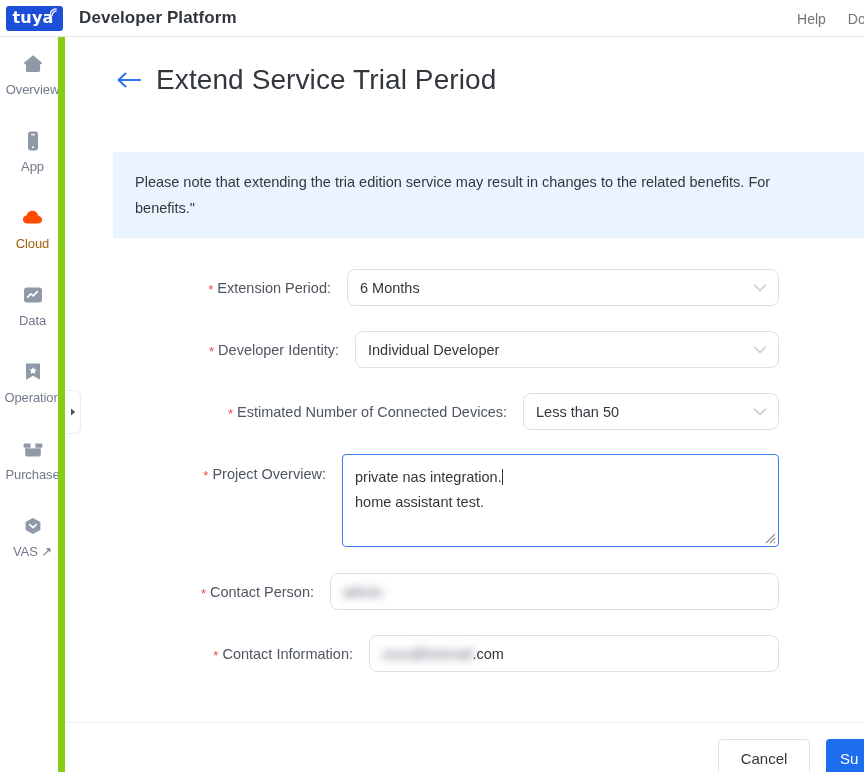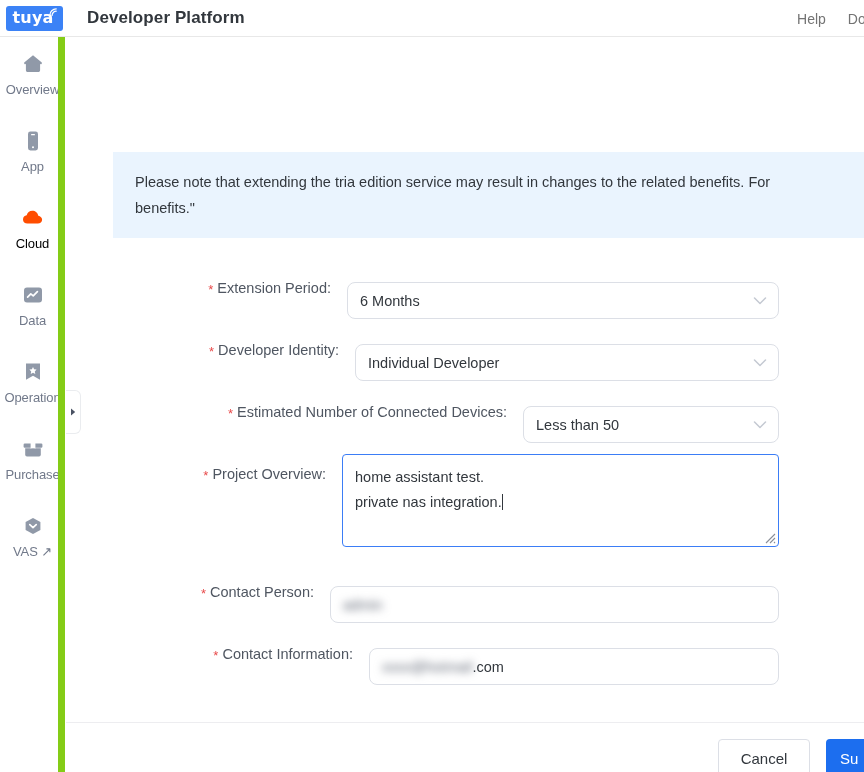--- a/index.html
+++ b/index.html
@@ -16,40 +16,40 @@
   #topbar {
     position: absolute; left: 0; top: 0;
     width: 864px; height: 37px;
     background: #ffffff;
     border-bottom: 1px solid #e8e8e8;
     display: flex; align-items: center;
   }
   #logo-box {
     margin-left: 6px;
     width: 57px; height: 25px;
-    background: #3b82f6;
+    background: #1d4ed8;
     border-radius: 3px;
     position: relative;
     display: flex; align-items: center; justify-content: center;
   }
   #logo-text {
     color: #ffffff;
     font-size: 16px;
     font-weight: 700;
     letter-spacing: .2px;
     line-height: 1;
     padding-right: 3px;
     font-family: "DejaVu Sans", sans-serif;
   }
   #logo-wifi {
     position: absolute; right: 5px; top: 2px;
     width: 9px; height: 9px;
   }
   #brand-title {
-    margin-left: 24px;
+    margin-left: 16px;
     font-size: 17px;
     font-weight: 700;
     color: #32373d;
     letter-spacing: .1px;
   }
   #topnav {
     position: absolute; right: 0; top: 0;
     height: 37px;
     display: flex; align-items: center;
     white-space: nowrap;
@@ -84,21 +84,21 @@
     width: 26px; height: 26px;
     display: flex; align-items: center; justify-content: center;
     margin-bottom: 5px;
   }
   .side-label {
     font-size: 13px;
     color: #71798a;
     white-space: nowrap;
     letter-spacing: -.1px;
   }
-  .side-item.active .side-label { color: #000000; }
+  .side-item.active .side-label { color: #a16207; }
 
   
   #collapse-handle {
     position: absolute;
     left: 66px; top: 390px;
     width: 15px; height: 44px;
     background: #ffffff;
     border: 1px solid #eaecef;
     border-left: none;
     border-radius: 0 6px 6px 0;
@@ -168,21 +168,21 @@
     top: 14px;
   }
   .req-star {
     color: #e84a4a;
     font-size: 13px;
     margin-right: 4px;
     vertical-align: -1px;
   }
   .ctrl {
     position: absolute;
-    top: 16px;
+    top: 3px;
     height: 37px;
     border: 1px solid #dcdfe6;
     border-radius: 8px;
     background: #ffffff;
     display: flex; align-items: center;
     padding: 0 12px;
     font-size: 14.5px;
     color: #32373d;
     cursor: pointer;
   }
@@ -348,20 +348,28 @@
 </div>
 
 <div id="collapse-handle">
   <svg width="8" height="10" viewBox="0 0 8 10">
     <path d="M2 1.4 6.2 5 2 8.6z" fill="#4a5263"></path>
   </svg>
 </div>
 
 <div id="content">
 
+  <div id="page-head">
+    <div id="back-arrow">
+      <svg width="28" height="24" viewBox="0 0 28 24">
+        <path d="M10.5 5.5 3.5 12l7 6.5M3.8 12H25" fill="none" stroke="#2f72f0" stroke-width="2.1" stroke-linecap="round" stroke-linejoin="round"></path>
+      </svg>
+    </div>
+    <div id="page-title">Extend Service Trial Period</div>
+  </div>
 
   <div id="notice">
     <span id="notice-text">Please note that extending the tria edition service may result in changes to the related benefits. For</span>
     <span id="notice-text2">benefits."</span>
   </div>
 
   <div id="form">
 
     <div class="field-row">
       <div class="field-label" style="width:265px;left:0;">
@@ -397,22 +405,22 @@
             <path d="M1.5 1.5 7 7l5.5-5.5" fill="none" stroke="#c4c9d2" stroke-width="1.5" stroke-linecap="round" stroke-linejoin="round"></path>
           </svg>
       </div>
     </div>
 
     <div class="field-row" style="height:118px;">
       <div class="field-label" style="width:260px;left:0;">
         <span class="req-star">*</span><span>Project Overview:</span>
       </div>
       <div id="overview-box" style="left:276px;top:2px;width:437px;height:93px;">
+        <div><span>private nas integration.</span><span class="caret"></span></div>
         <div>home assistant test.</div>
-        <div><span>private nas integration.</span><span class="caret"></span></div>
         <svg id="overview-resize" viewBox="0 0 13 13">
           <path d="M12 3 3 12M12 7 7 12M12 11l-1 1" stroke="#8a8f99" stroke-width="1.1" fill="none"></path>
         </svg>
       </div>
     </div>
 
     <div class="field-row">
       <div class="field-label" style="width:248px;left:0;">
         <span class="req-star">*</span><span>Contact Person:</span>
       </div>

